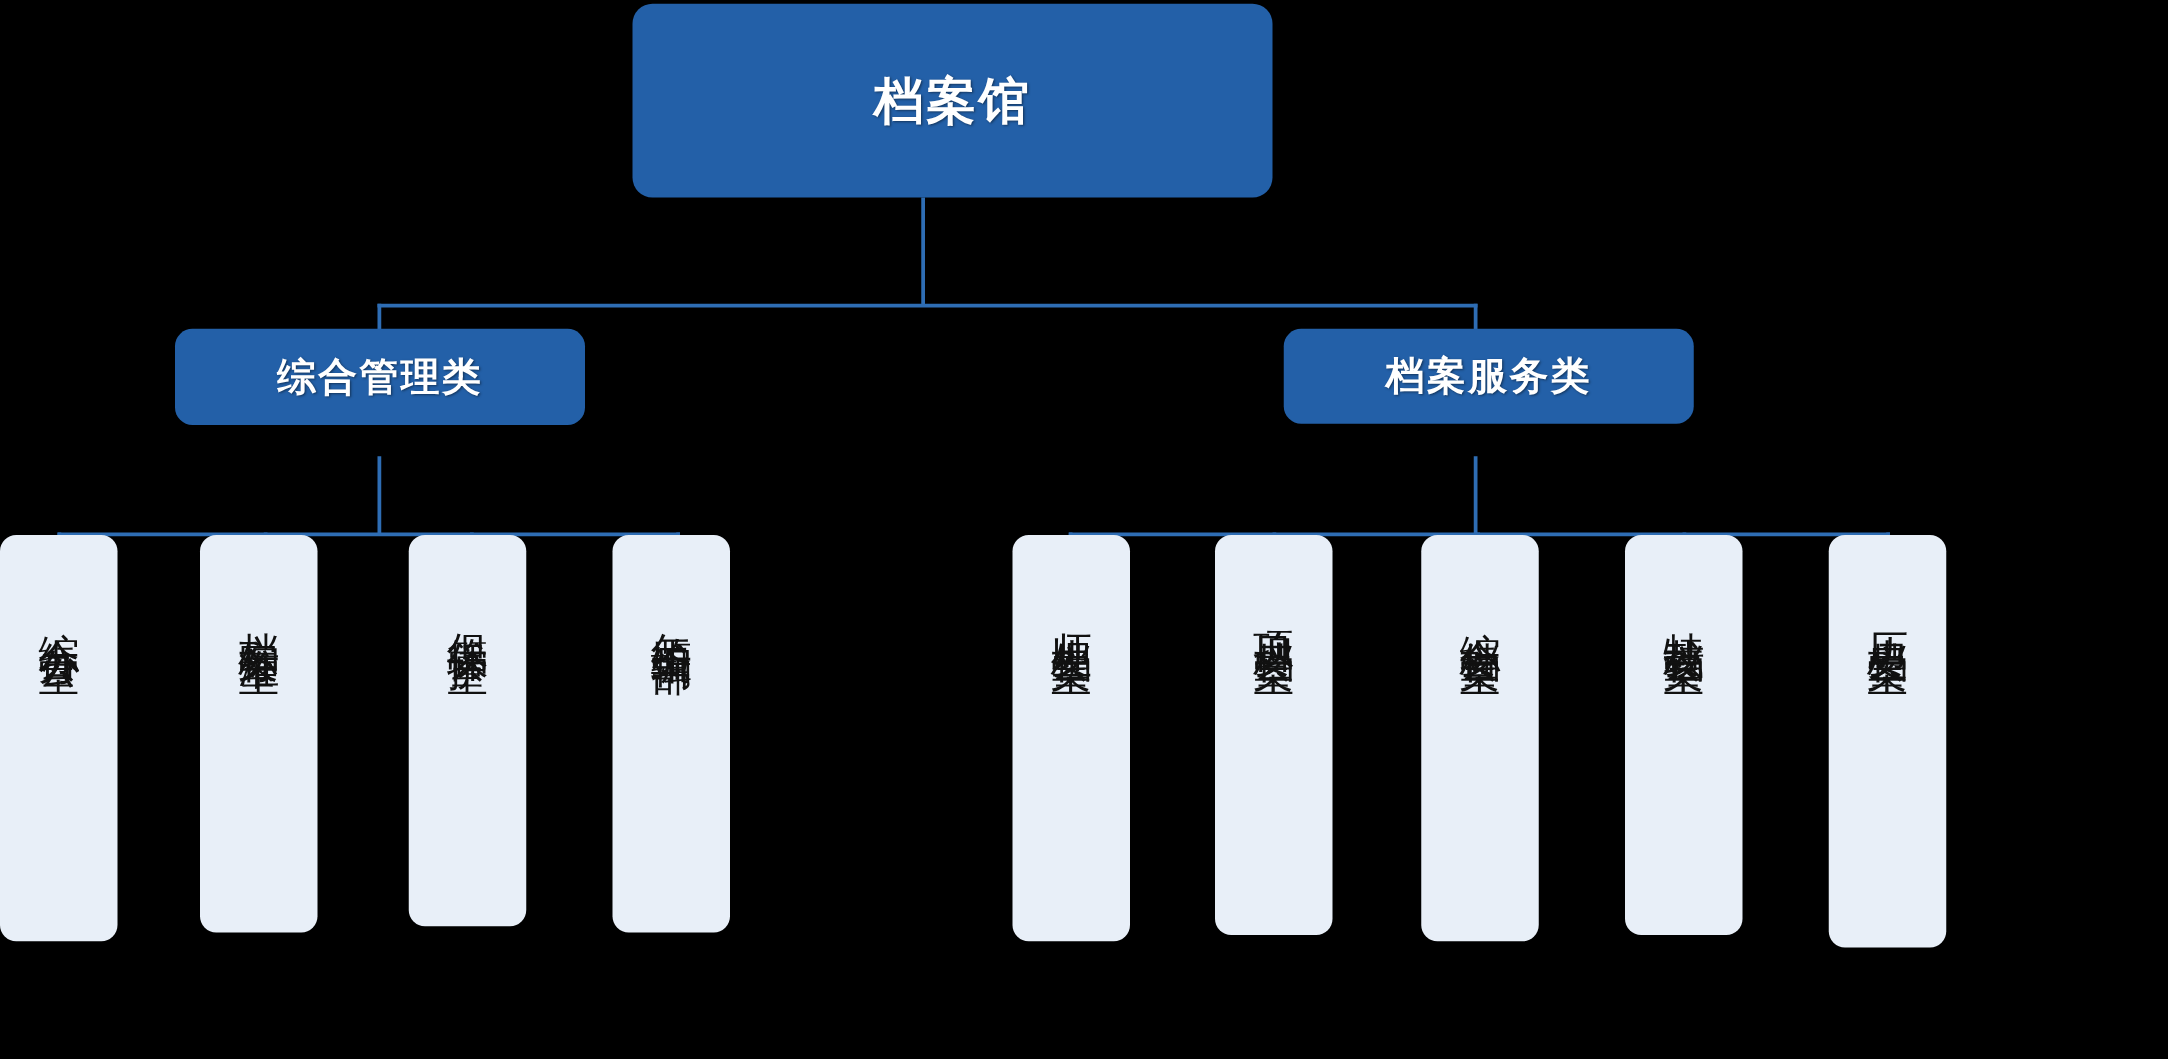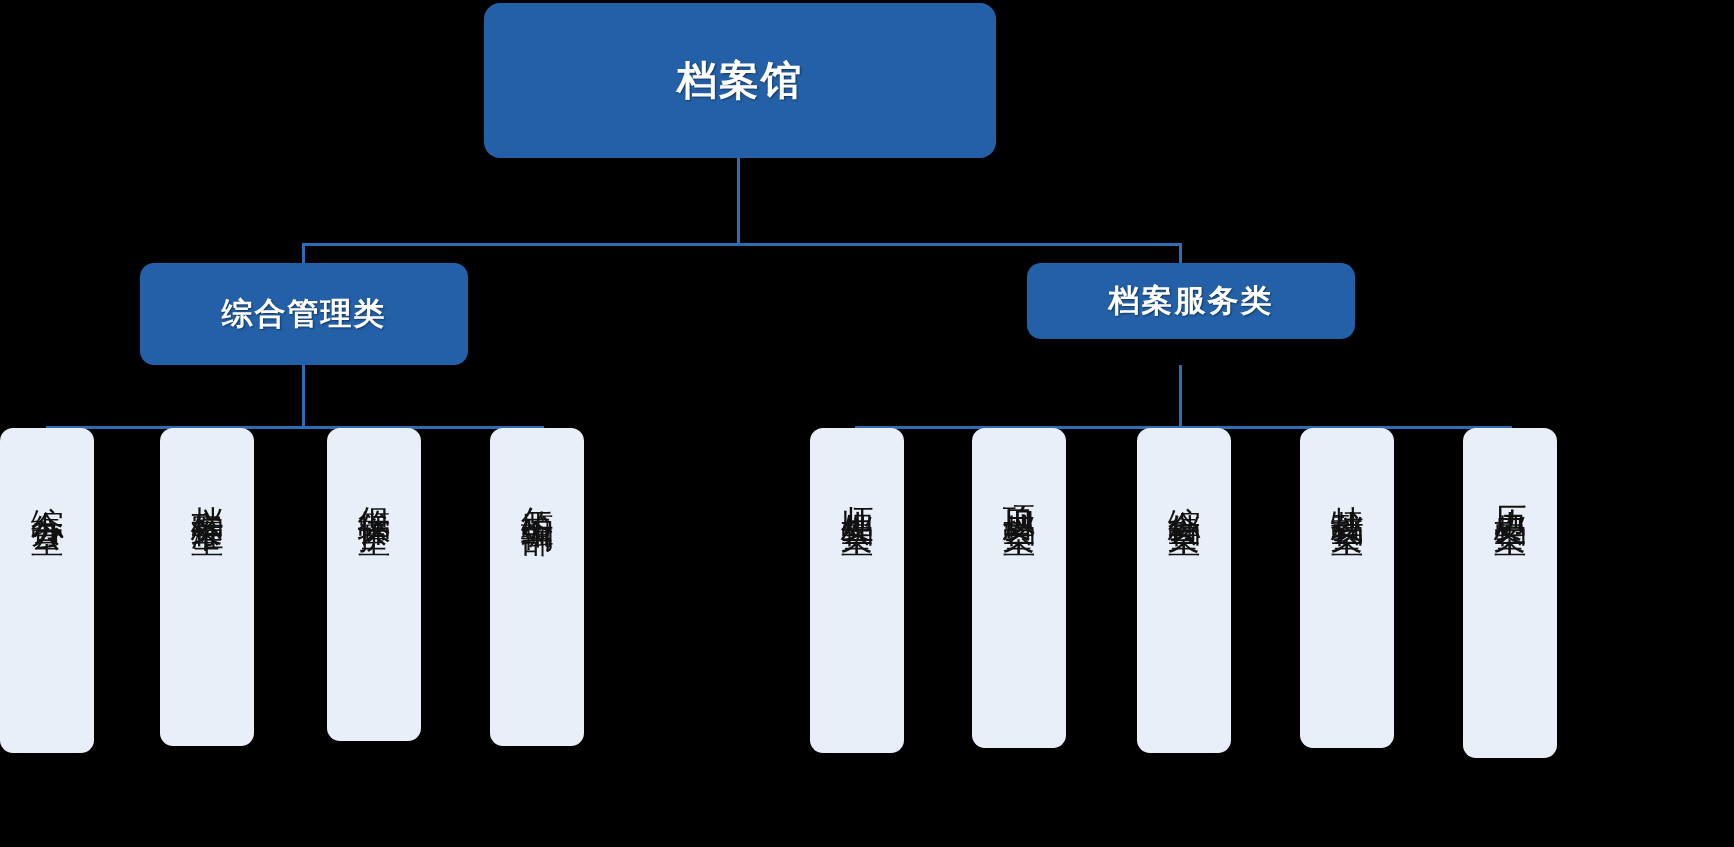--- a/index.html
+++ b/index.html
@@ -71,33 +71,33 @@
     line-height: 1.22;
     letter-spacing: 4px;
     white-space: nowrap;
   }
 </style>
 </head>
 <body>
 
 <div id="chart-root">
 
-  <div class="node node-root" style="left:484px; top:3px; width:512px; height:155px;">
+  <div class="node node-root" style="left:506px; top:3px; width:512px; height:155px;">
     <span>档案馆</span>
   </div>
 
   <div class="conn conn-v" style="left:737px; top:158px; width:3px; height:86px;"></div>
 
   <div class="conn conn-h" style="left:302px; top:243px; width:880px; height:3px;"></div>
 
   <div class="conn conn-v" style="left:302px; top:243px; width:3px; height:22px;"></div>
 
   <div class="conn conn-v" style="left:1179px; top:243px; width:3px; height:22px;"></div>
 
-  <div class="node node-branch" style="left:140px; top:263px; width:328px; height:102px;">
+  <div class="node node-branch" style="left:140px; top:263px; width:328px; height:77px;">
     <span>综合管理类</span>
   </div>
 
   <div class="conn conn-v" style="left:302px; top:365px; width:3px; height:63px;"></div>
   <div class="conn conn-h" style="left:46px; top:426px; width:498px; height:3px;"></div>
   <div class="conn conn-v" style="left:46px; top:426px; width:3px; height:45px;"></div>
   <div class="conn conn-v" style="left:211px; top:426px; width:3px; height:45px;"></div>
   <div class="conn conn-v" style="left:376px; top:426px; width:3px; height:45px;"></div>
   <div class="conn conn-v" style="left:541px; top:426px; width:3px; height:45px;"></div>
 

